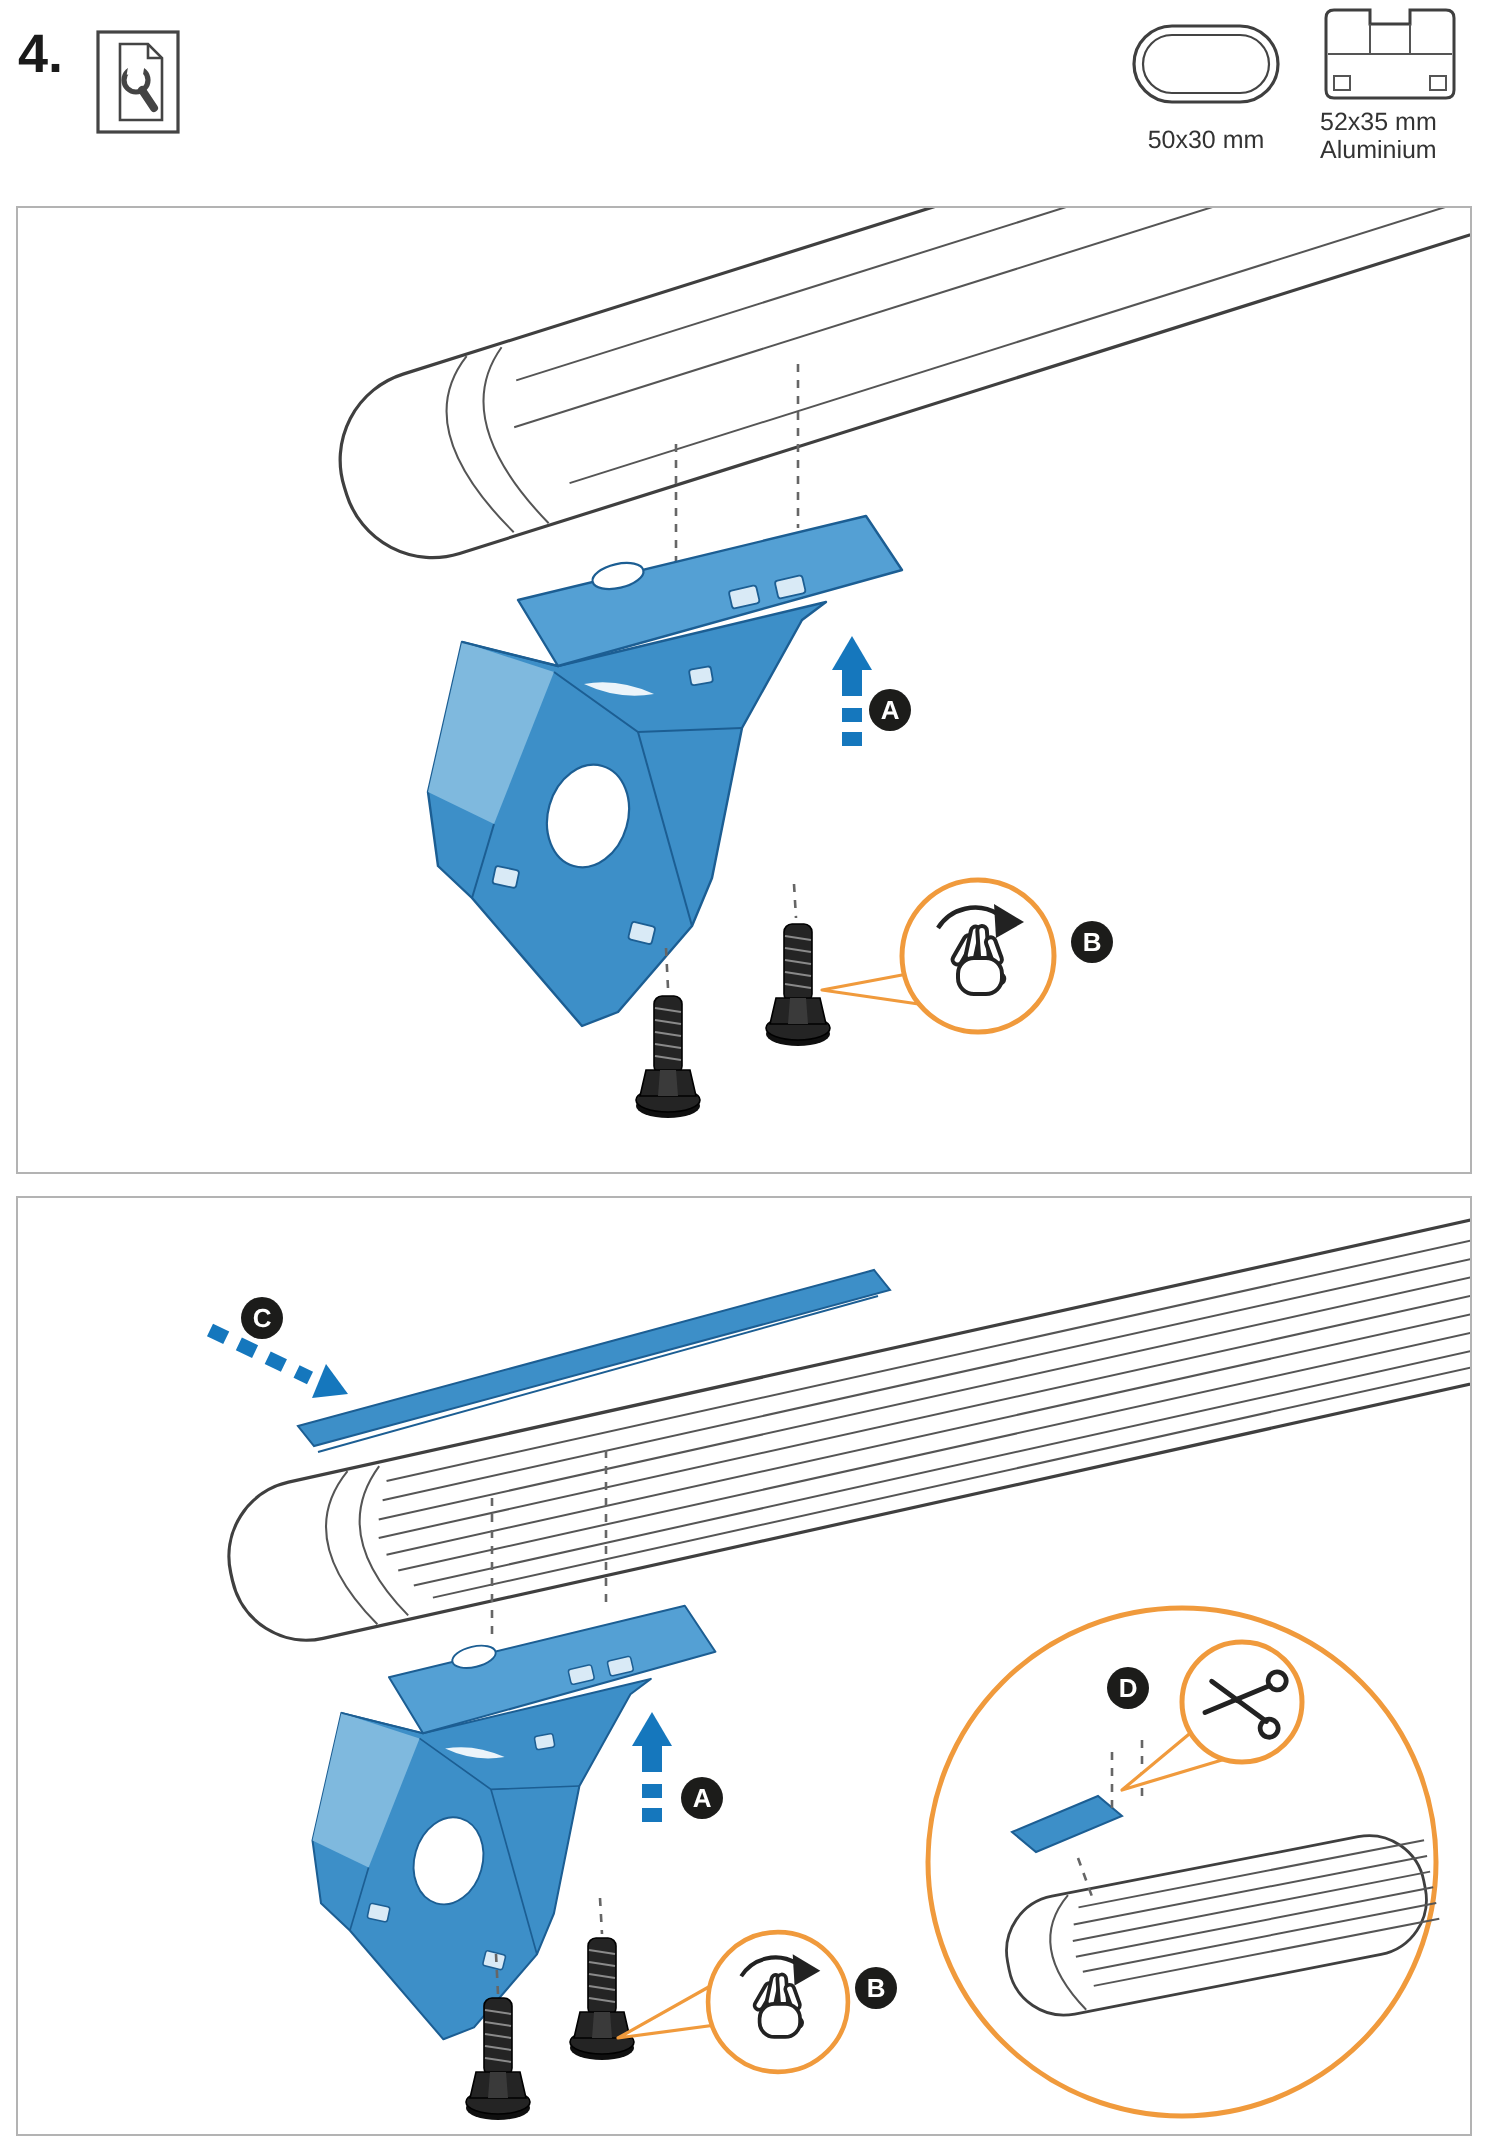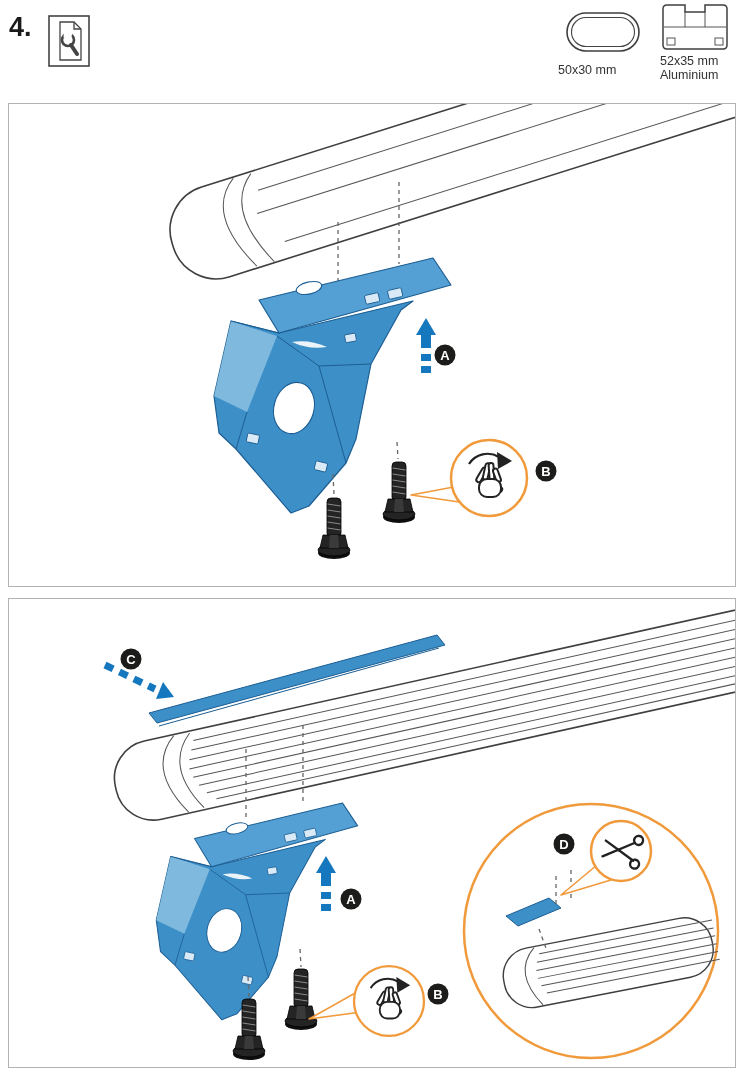--- a/index.html
+++ b/index.html
@@ -130,21 +130,21 @@
       <line x1="23" y1="30" x2="29" y2="39" stroke="#444" stroke-width="4" stroke-linecap="round"></line>
     </svg>
   </div>
 
   <div class="abs" style="left:562px; top:6px;">
     <svg width="82" height="52" viewBox="0 0 82 52">
       <rect x="5" y="7" width="72" height="38" rx="19" class="lineart" stroke-width="1.6"></rect>
       <rect x="9.5" y="11.5" width="63" height="29" rx="14.5" fill="none" stroke="#444" stroke-width="1.1"></rect>
     </svg>
   </div>
-  <div class="abs dim-label" style="left:558px; top:63px; width:90px; ">50x30 mm</div>
+  <div class="abs dim-label" style="left:558px; top:63px; width:90px; text-align:center;">50x30 mm</div>
 
   <div class="abs" style="left:654px; top:0px;">
     <svg width="82" height="56" viewBox="0 0 80 56">
       <path d="M12,5 H30 V12 H50 V5 H68 Q72,5 72,9 V45 Q72,49 68,49 H12 Q8,49 8,45 V9 Q8,5 12,5 Z" class="lineart" stroke-width="1.5"></path>
       <line x1="9" y1="27" x2="71" y2="27" class="thin"></line>
       <line x1="30" y1="12" x2="30" y2="27" class="thin"></line>
       <line x1="50" y1="12" x2="50" y2="27" class="thin"></line>
       <rect x="12" y="38" width="8" height="7" class="thin"></rect>
       <rect x="60" y="38" width="8" height="7" class="thin"></rect>
     </svg>

